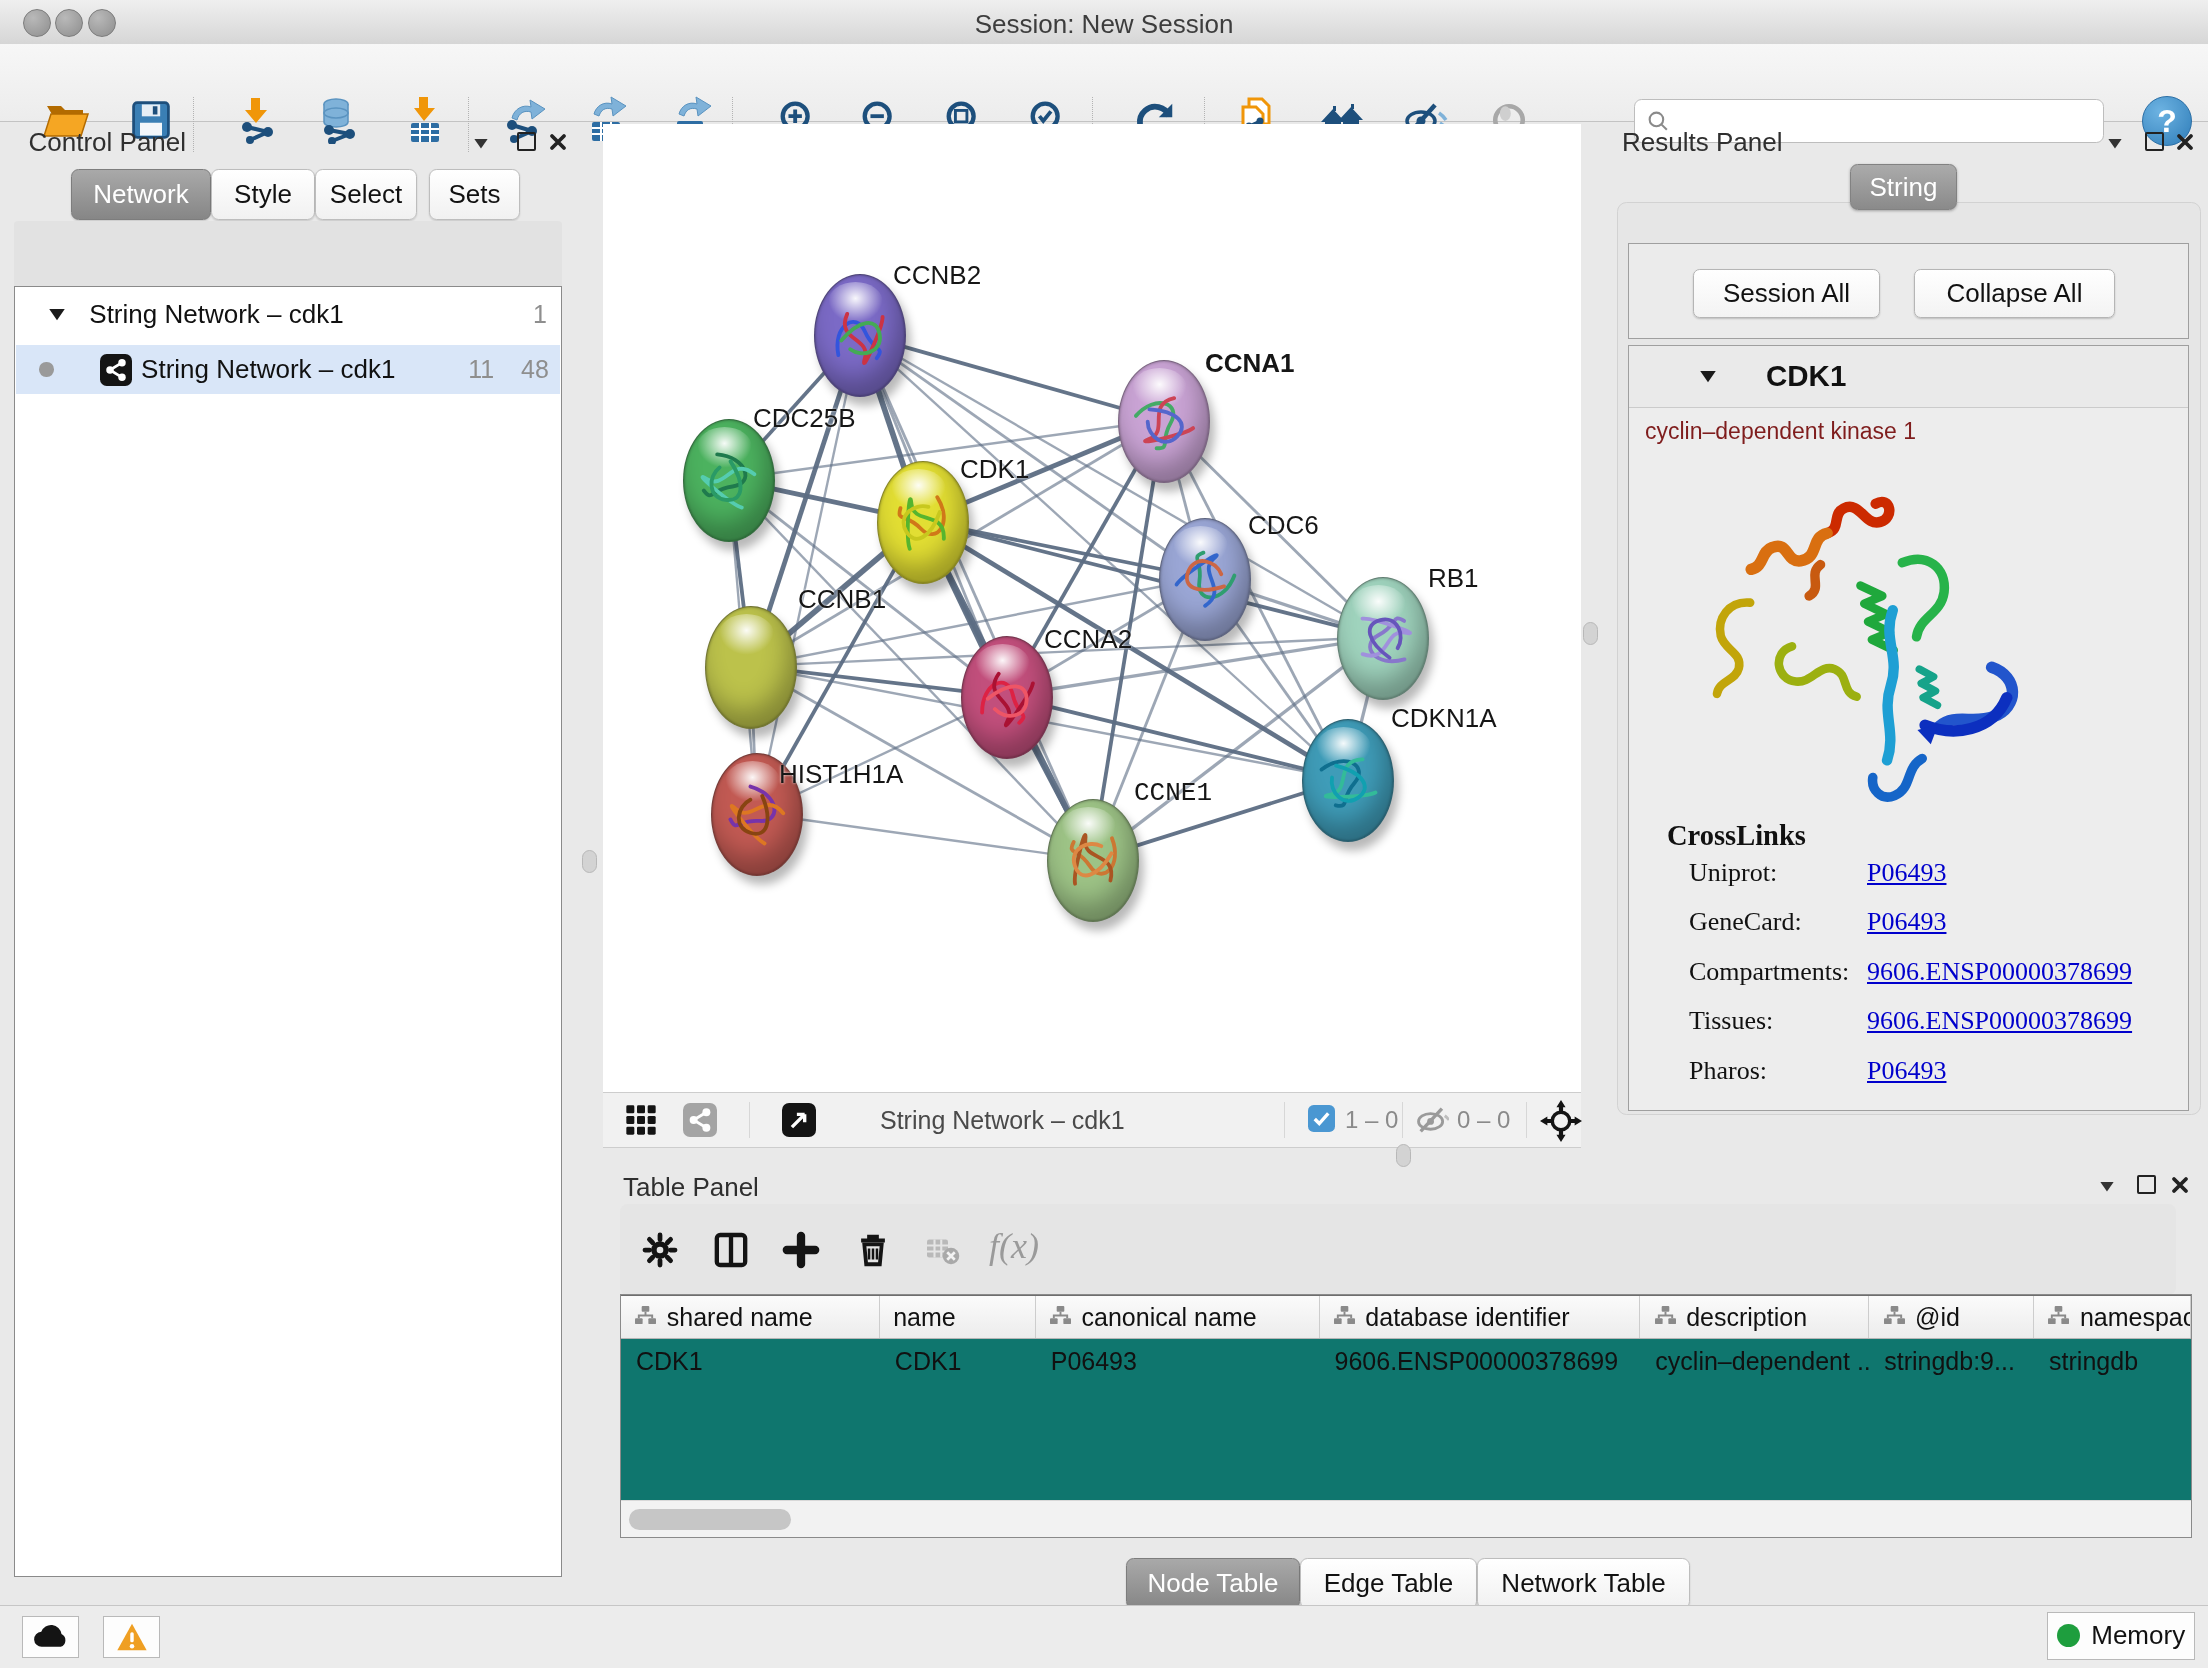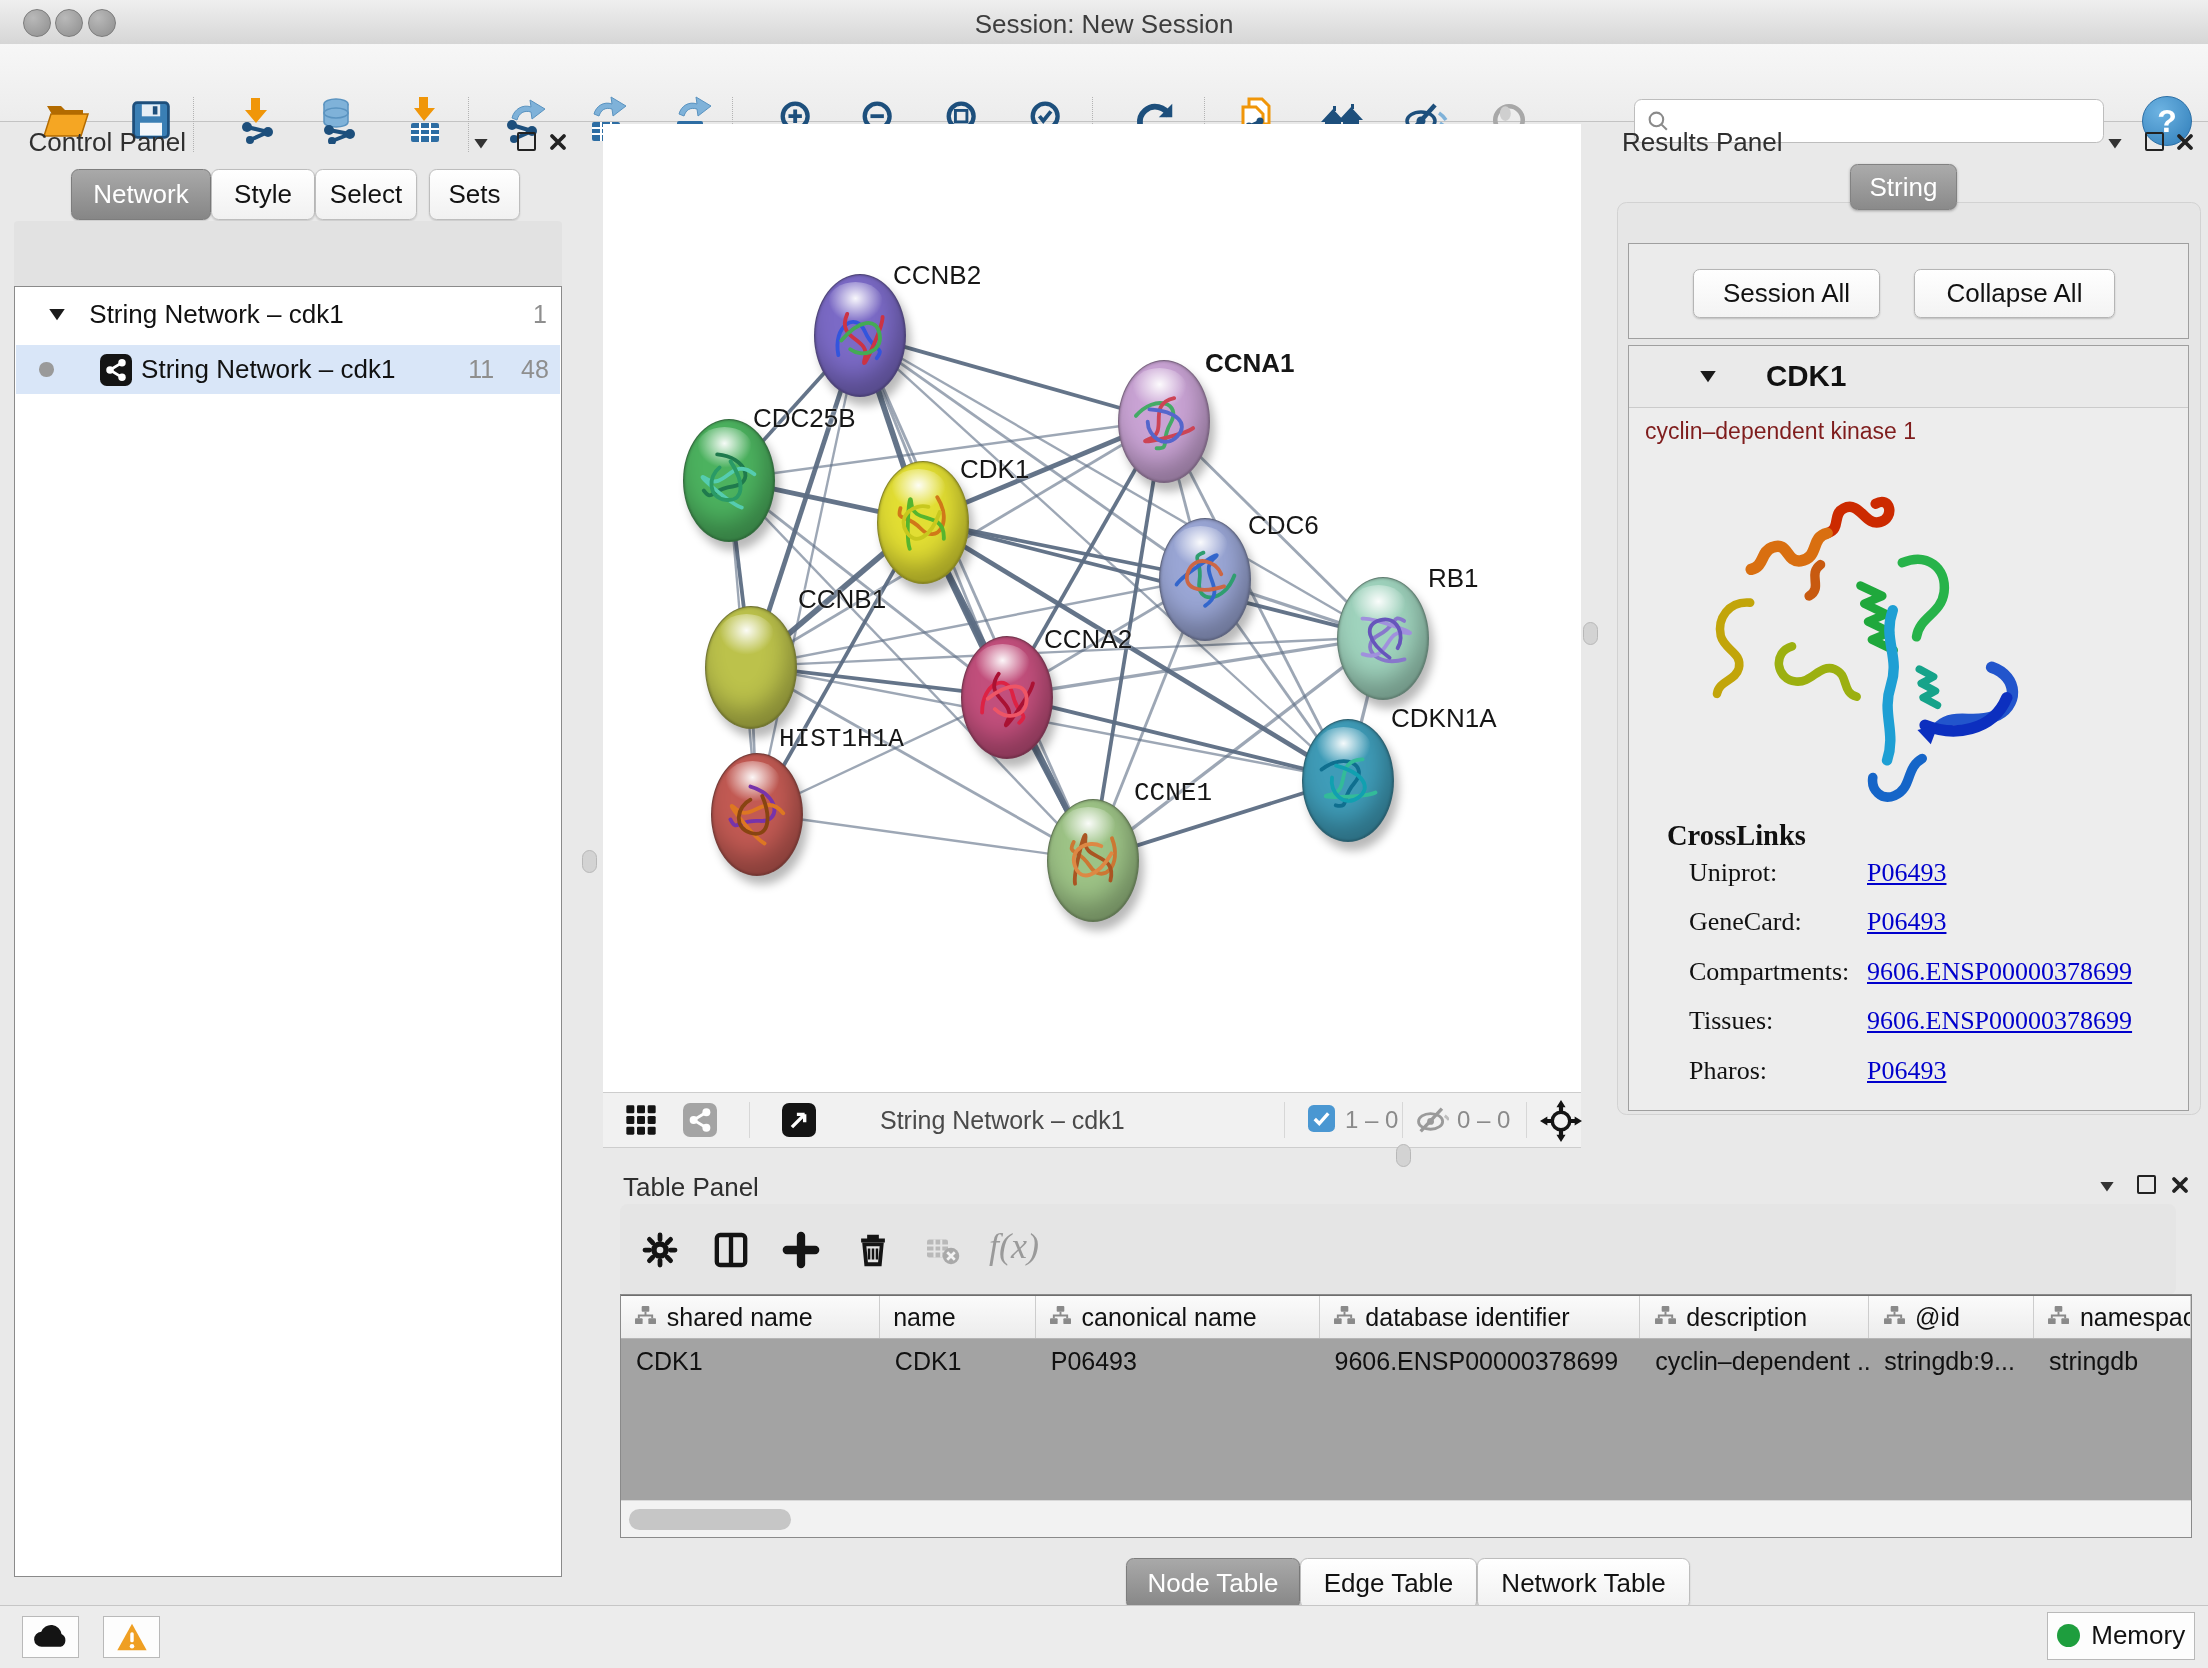--- a/index.html
+++ b/index.html
@@ -63,21 +63,21 @@
   .rbtn{position:absolute;height:47px;background:linear-gradient(#ffffff,#f3f3f3);border:1px solid #b5b5b5;
     border-radius:6.7px;font-size:26px;color:#111;display:flex;align-items:center;justify-content:center;
     box-shadow:0 1px 1.9px rgba(0,0,0,.2)}
   .serif{font-family:"Liberation Serif",serif}
   .cl-row{position:absolute;left:1688px;width:495px;height:49px;font-size:26px}
   .cl-label{position:absolute;left:0;color:#111}
   .cl-value{position:absolute;left:178px;color:#0000cc;text-decoration:underline;cursor:pointer}
   
   .tp-toolbar{position:absolute;left:620px;top:1204px;width:1556px;height:91px;background:#e5e5e5;border-radius:7.6px}
   .tpbtn{position:absolute;top:19px;width:53px;height:53px;display:flex;align-items:center;justify-content:center}
-  .tbl{position:absolute;left:620px;top:1294px;width:1572px;height:244px;background:#a3a3a3;border:1px solid #8a8a8a;box-sizing:border-box}
+  .tbl{position:absolute;left:620px;top:1294px;width:1572px;height:244px;background:#0f766e;border:1px solid #8a8a8a;box-sizing:border-box}
   .thead{position:absolute;left:0;top:0;width:100%;height:44px;display:flex;
     background:linear-gradient(#fbfbfb,#ececec);border-top:1.9px solid #6e6e6e;border-bottom:1px solid #b5b5b5;box-sizing:border-box}
   .th{display:flex;align-items:center;gap:9.5px;padding-left:13.3px;box-sizing:border-box;
     border-right:1px solid #cdcdcd;font-size:25px;color:#111;overflow:hidden;white-space:nowrap}
   .trow{position:absolute;left:0;top:44px;width:100%;height:44px;display:flex}
   .td{display:flex;align-items:center;padding-left:15px;box-sizing:border-box;font-size:25px;color:#111;
     overflow:hidden;white-space:nowrap}
   .tscroll{position:absolute;left:0;bottom:0;width:100%;height:36px;background:#f2f2f2;border-top:1px solid #d8d8d8}
   .thumb{position:absolute;left:7.6px;top:7.6px;width:162px;height:21px;border-radius:10.5px;background:#c6c6c6}
   
@@ -419,21 +419,21 @@
         <path d="M-15,13 C-19,-7 -3,-17 3,-3 S17,7 11,15" stroke="#0f6f8f" stroke-width="2.6" fill="none" stroke-linecap="round"></path>
         <path d="M-9,-15 C-17,3 7,1 3,15 S15,-5 15,-13" stroke="#33bb99" stroke-width="2.6" fill="none" stroke-linecap="round"></path>
         <path d="M-13,3 C-1,-11 11,-13 13,-1 S1,15 -7,9" stroke="#11a0b0" stroke-width="2.6" fill="none" stroke-linecap="round"></path>
       </svg>
     </div><div class="nlabel" style="left: 788px; top: 579px;">CDKN1A</div><div class="pnode" style="left: 108px; top: 629px; background: rgb(194, 90, 83);">
       <svg width="59" height="76" viewBox="-20 -20 40 40" style="transform: rotate(117deg);">
         <path d="M-15,13 C-19,-7 -3,-17 3,-3 S17,7 11,15" stroke="#7733aa" stroke-width="2.6" fill="none" stroke-linecap="round"></path>
         <path d="M-9,-15 C-17,3 7,1 3,15 S15,-5 15,-13" stroke="#dd7722" stroke-width="2.6" fill="none" stroke-linecap="round"></path>
         <path d="M-13,3 C-1,-11 11,-13 13,-1 S1,15 -7,9" stroke="#884411" stroke-width="2.6" fill="none" stroke-linecap="round"></path>
       </svg>
-    </div><div class="nlabel" style="left: 176px; top: 600px; font-family: Liberation Mono, monospace;">HIST1H1A</div><div class="pnode" style="left: 444px; top: 675px; background: rgb(157, 195, 134);">
+    </div><div class="nlabel" style="left: 176px; top: 635px;">HIST1H1A</div><div class="pnode" style="left: 444px; top: 675px; background: rgb(157, 195, 134);">
       <svg width="59" height="76" viewBox="-20 -20 40 40" style="transform: rotate(170deg);">
         <path d="M-15,13 C-19,-7 -3,-17 3,-3 S17,7 11,15" stroke="#cc7733" stroke-width="2.6" fill="none" stroke-linecap="round"></path>
         <path d="M-9,-15 C-17,3 7,1 3,15 S15,-5 15,-13" stroke="#aa5522" stroke-width="2.6" fill="none" stroke-linecap="round"></path>
         <path d="M-13,3 C-1,-11 11,-13 13,-1 S1,15 -7,9" stroke="#dd8844" stroke-width="2.6" fill="none" stroke-linecap="round"></path>
       </svg>
     </div><div class="nlabel" style="left: 531px; top: 654px; font-family: Liberation Mono, monospace;">CCNE1</div></div>
 
 <div class="nfooter">
   <div class="fico" style="left:19px">
     <svg width="32" height="32" viewBox="0 0 24 24">

